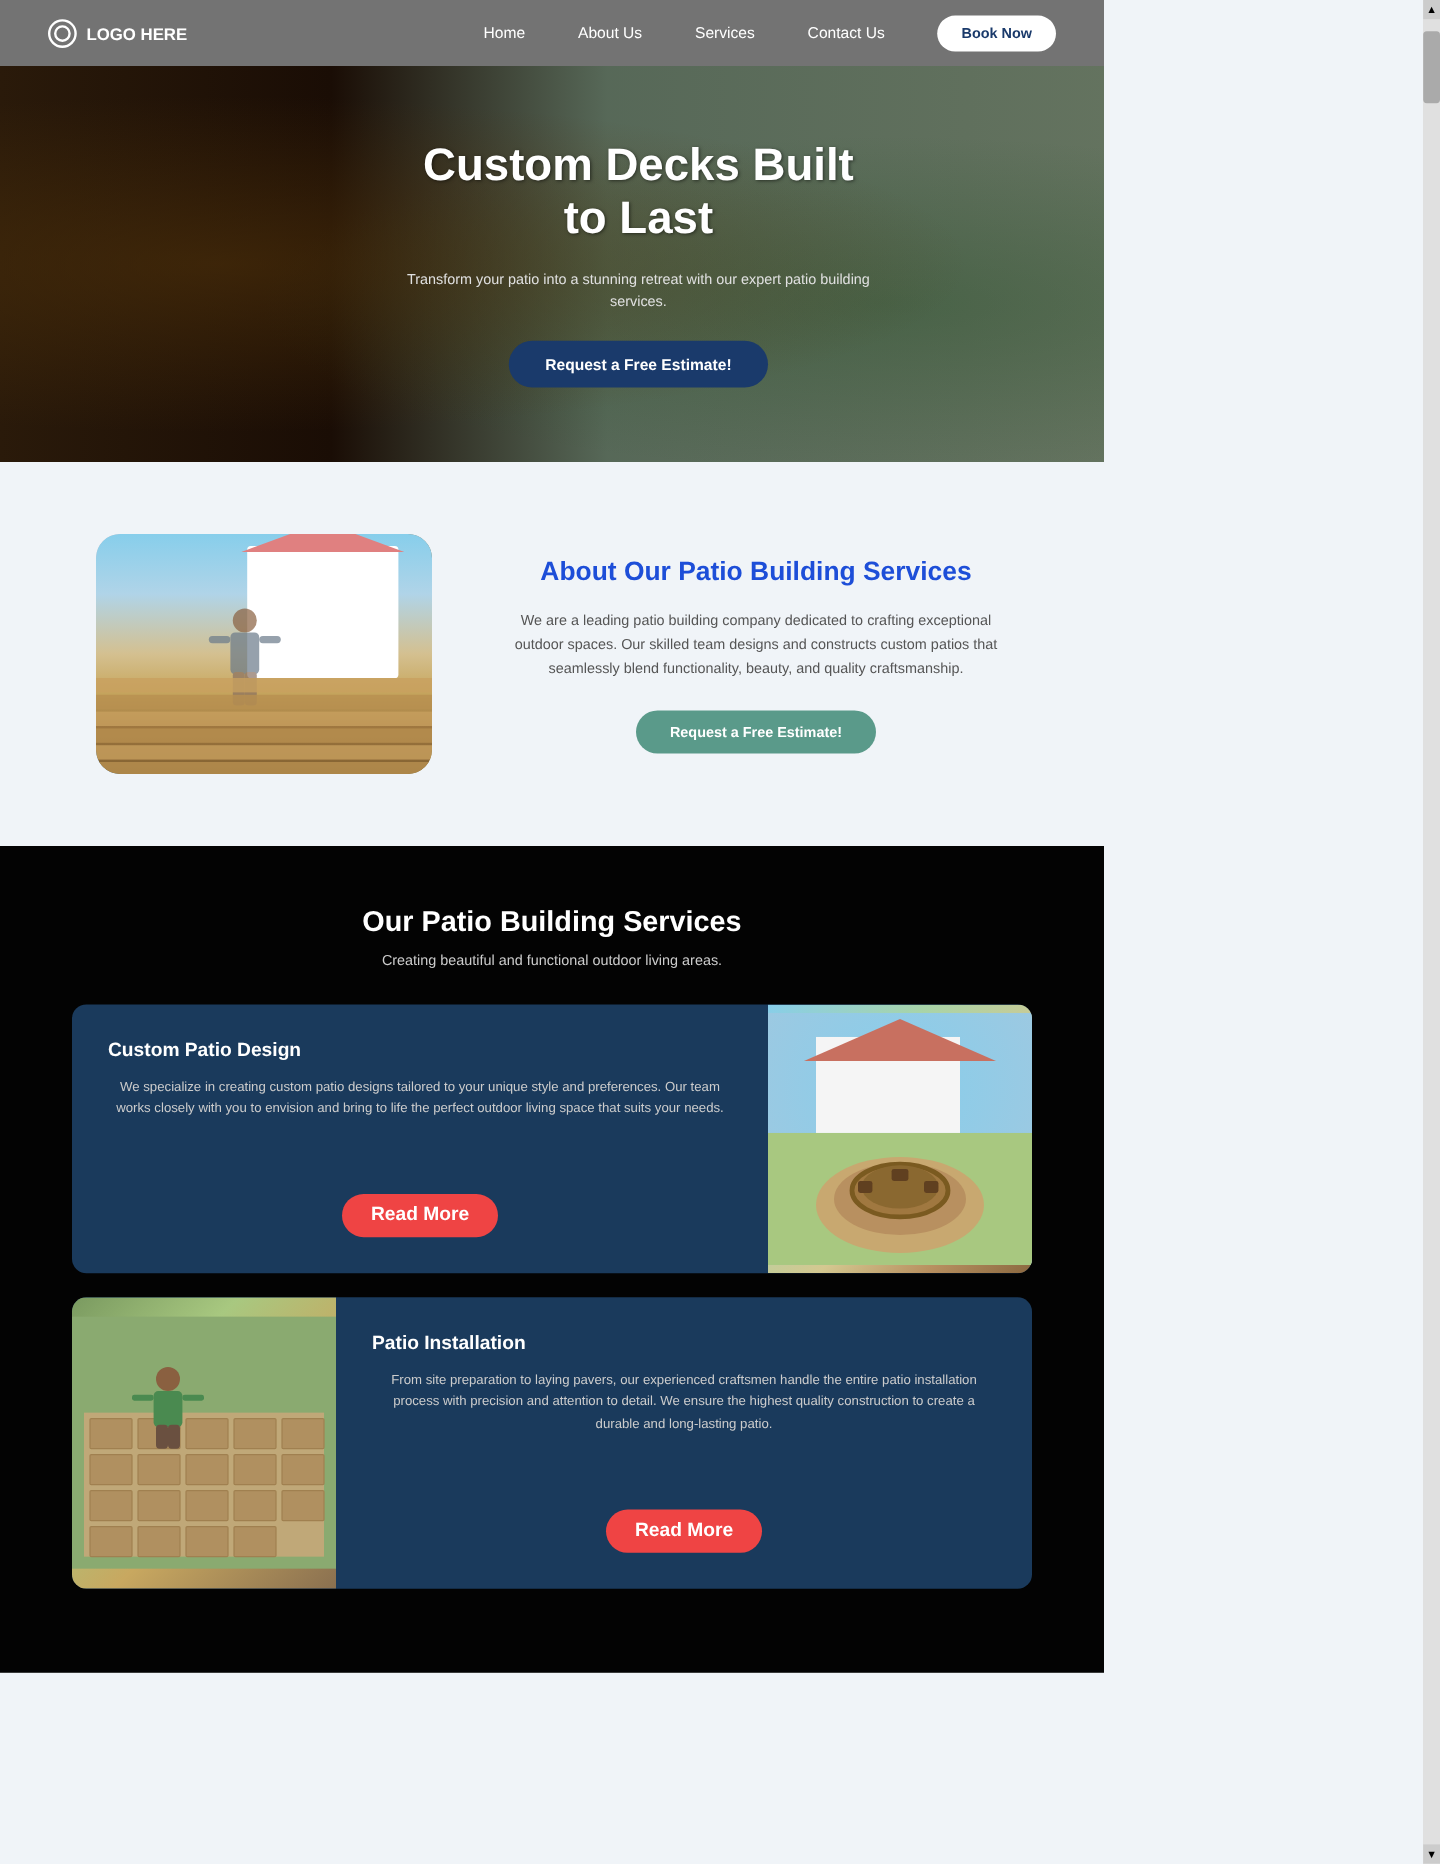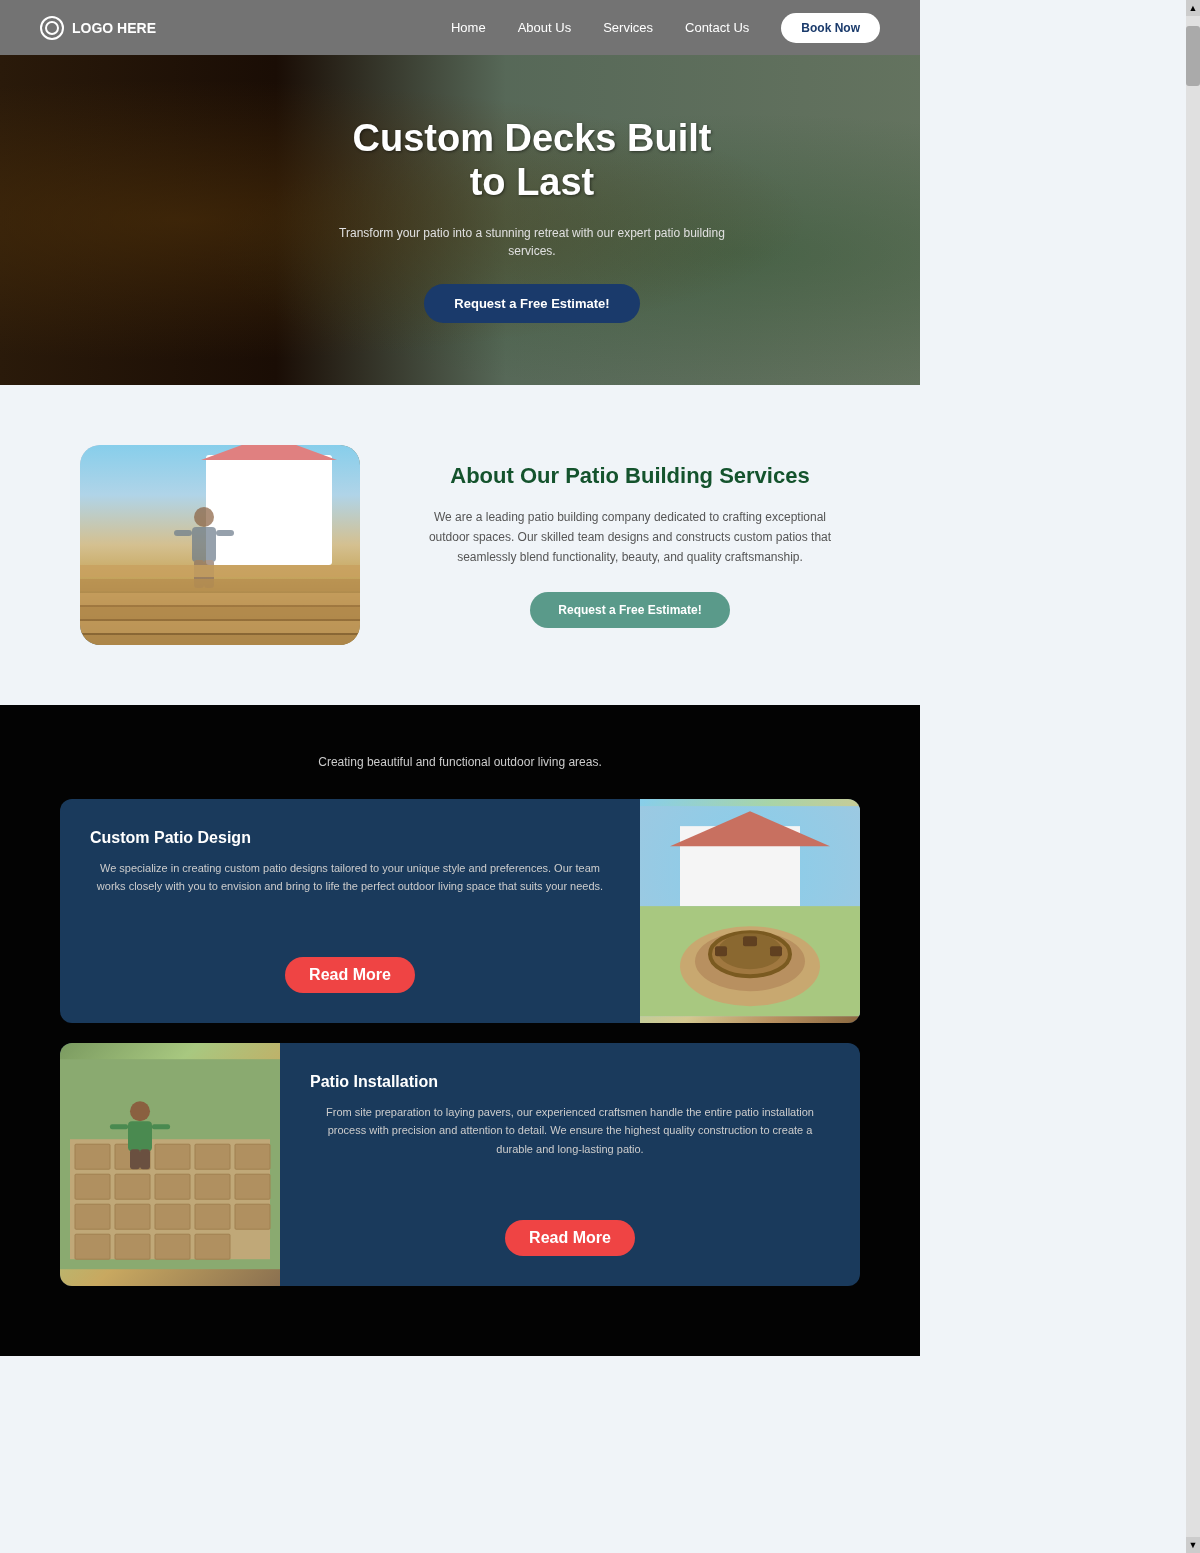--- a/index.html
+++ b/index.html
@@ -34,21 +34,21 @@
     .logo-icon::before {
       content: '';
       width: 10px;
       height: 10px;
       border: 2px solid white;
       border-radius: 50%;
     }
     .navbar-links {
       display: flex;
       align-items: center;
-      gap: 32px;
+      gap: 44px;
     }
     .navbar-links a {
       color: white;
       text-decoration: none;
       font-size: 13px;
     }
     .navbar-book-btn {
       background: white;
       color: #1a3a6b;
       border: none;
@@ -163,21 +163,21 @@
       background: #e08080;
       clip-path: polygon(0 100%, 50% 0, 100% 100%);
     }
     .about-content {
       flex: 1;
       text-align: center;
     }
     .about-title {
       font-size: 22px;
       font-weight: 800;
-      color: #14532d;
+      color: #1d4ed8;
       margin-bottom: 16px;
       line-height: 1.3;
     }
     .about-text {
       font-size: 12px;
       color: #555;
       line-height: 1.7;
       margin-bottom: 24px;
     }
     .about-btn {
@@ -369,20 +369,21 @@
     <h2 class="about-title">About Our Patio Building Services</h2>
     <p class="about-text">We are a leading patio building company dedicated to crafting exceptional outdoor spaces. Our skilled team designs and constructs custom patios that seamlessly blend functionality, beauty, and quality craftsmanship.</p>
     <button class="about-btn">Request a Free Estimate!</button>
   </div>
 </section>
 
 <section class="services-section">
   <div class="services-bg"></div>
   <div class="services-content">
     <div class="services-header">
+      <h2 class="services-title">Our Patio Building Services</h2>
       <p class="services-subtitle">Creating beautiful and functional outdoor living areas.</p>
     </div>
 
     <div class="service-card">
       <div class="service-card-text">
         <h3 class="service-card-title">Custom Patio Design</h3>
         <p class="service-card-desc">We specialize in creating custom patio designs tailored to your unique style and preferences. Our team works closely with you to envision and bring to life the perfect outdoor living space that suits your needs.</p>
         <button class="service-card-btn">Read More</button>
       </div>
       <div class="service-card-image">

